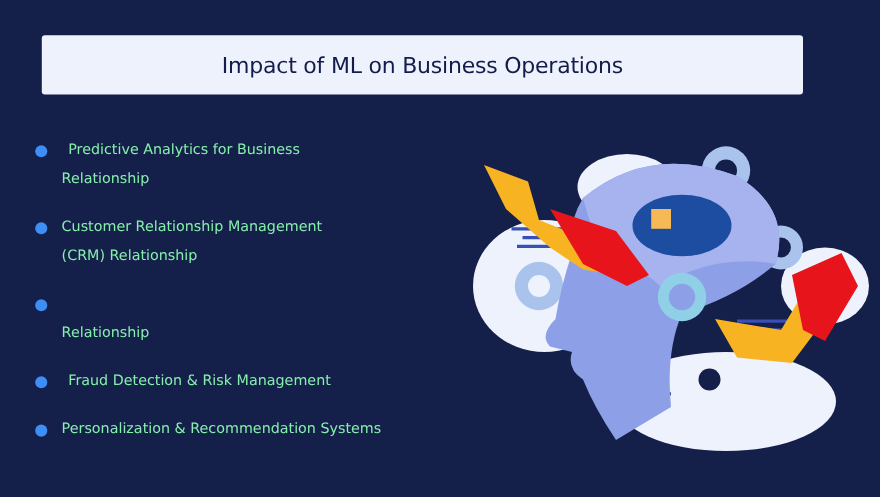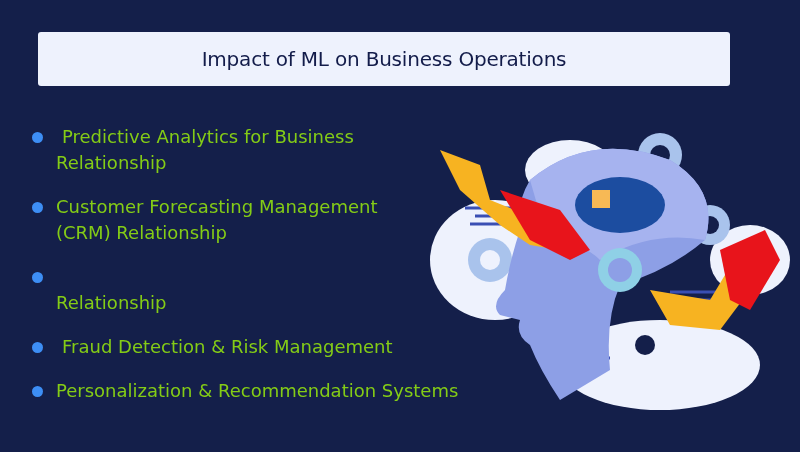--- a/index.html
+++ b/index.html
@@ -1,40 +1,40 @@
 <!DOCTYPE html>
 <html><head>
 <meta charset="utf-8">
 <style>
   html, body { margin:0; padding:0; }
   body { width:800px; height:452px; background:#141f4a; overflow:hidden; position:relative; font-family:"DejaVu Sans", sans-serif; }
   .title-bar { position:absolute; left:38px; top:32px; width:692px; height:54px; background:#eef2fd; border-radius:3px; display:flex; align-items:center; justify-content:center; }
   .title-bar span { color:#131c4a; font-size:20px; letter-spacing:-0.2px; }
   .list { position:absolute; left:32px; top:124px; width:470px; margin:0; padding:0; list-style:none; }
-  .item { position:relative; padding-left:24px; color:#84cc16; font-size:18px; line-height:26px; margin-bottom:18px; }
+  .item { position:relative; padding-left:24px; color:#86efac; font-size:13px; line-height:26px; margin-bottom:18px; }
   .item .dot { position:absolute; left:0; top:8px; width:11px; height:11px; border-radius:50%; background:#3d8ef5; }
   .item.extra-indent .txt { padding-left:6px; }
   .illus { position:absolute; left:420px; top:110px; width:380px; height:300px; }
 </style>
 </head>
 <body>
 
 <div class="title-bar">
   <span>Impact of ML on Business Operations</span>
 </div>
 
 <ul class="list">
   <li class="item extra-indent">
     <span class="dot"></span>
     <span class="txt">Predictive Analytics for Business</span><br>
     <span>Relationship</span>
   </li>
   <li class="item">
     <span class="dot"></span>
-    <span>Customer Forecasting Management</span><br>
+    <span>Customer Relationship Management</span><br>
     <span>(CRM) Relationship</span>
   </li>
   <li class="item">
     <span class="dot"></span>
     <br>
     <span>Relationship</span>
   </li>
   <li class="item extra-indent">
     <span class="dot"></span>
     <span class="txt">Fraud Detection &amp; Risk Management</span>

